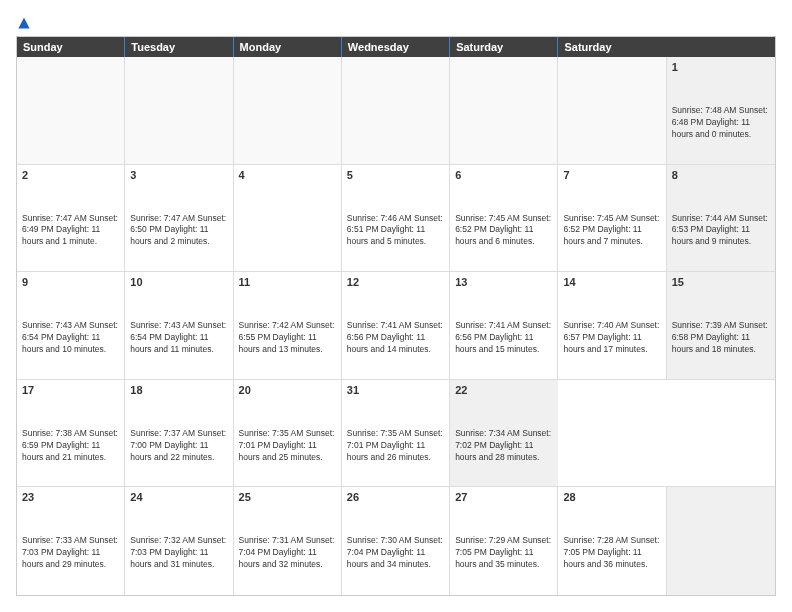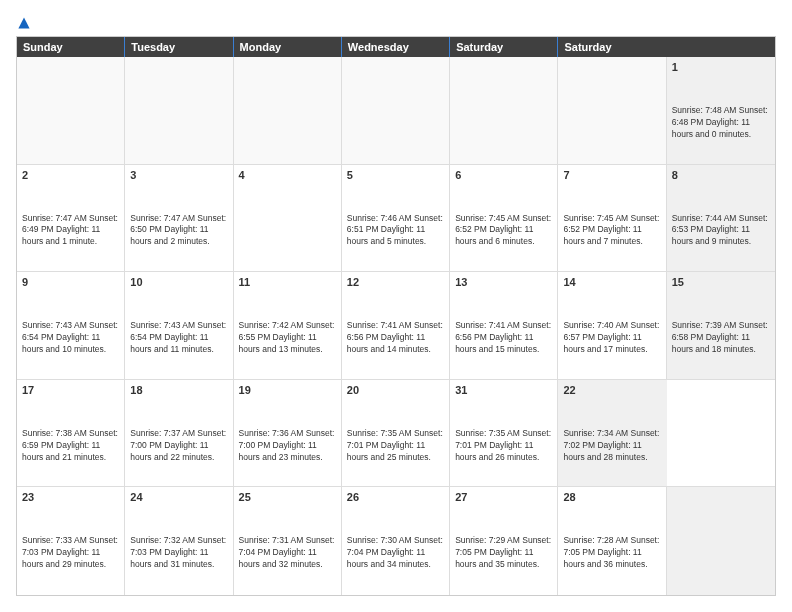--- a/index.html
+++ b/index.html
@@ -256,27 +256,20 @@
 and 21 minutes.</div>
           </div>
           <div class="cal-cell">
             <span class="day-num">18</span>
             <div class="day-info">Sunrise: 7:37 AM
 Sunset: 7:00 PM
 Daylight: 11 hours
 and 22 minutes.</div>
           </div>
           <div class="cal-cell">
-            <span class="day-num">19</span>
-            <div class="day-info">Sunrise: 7:36 AM
-Sunset: 7:00 PM
-Daylight: 11 hours
-and 23 minutes.</div>
-          </div>
-          <div class="cal-cell">
             <span class="day-num">20</span>
             <div class="day-info">Sunrise: 7:35 AM
 Sunset: 7:01 PM
 Daylight: 11 hours
 and 25 minutes.</div>
           </div>
           <div class="cal-cell">
             <span class="day-num">31</span>
             <div class="day-info">Sunrise: 7:35 AM
 Sunset: 7:01 PM

